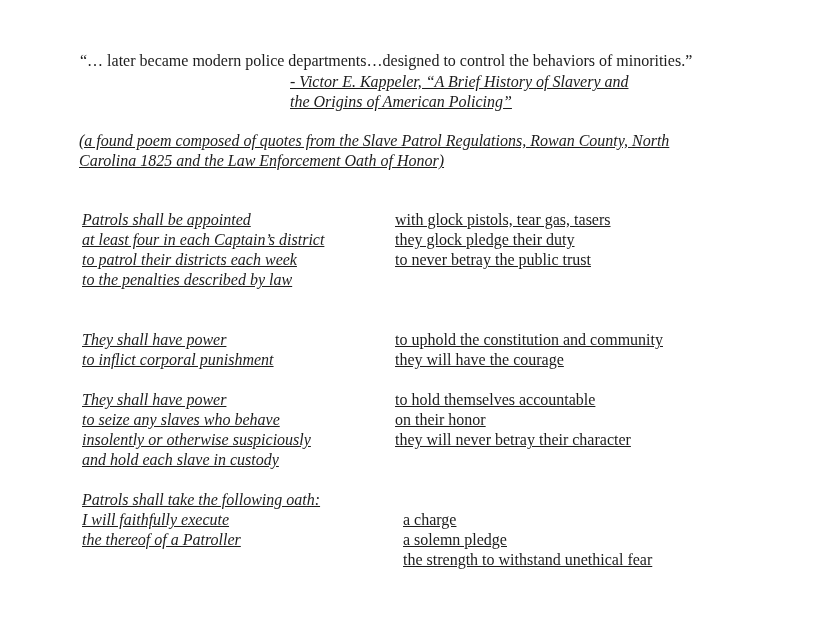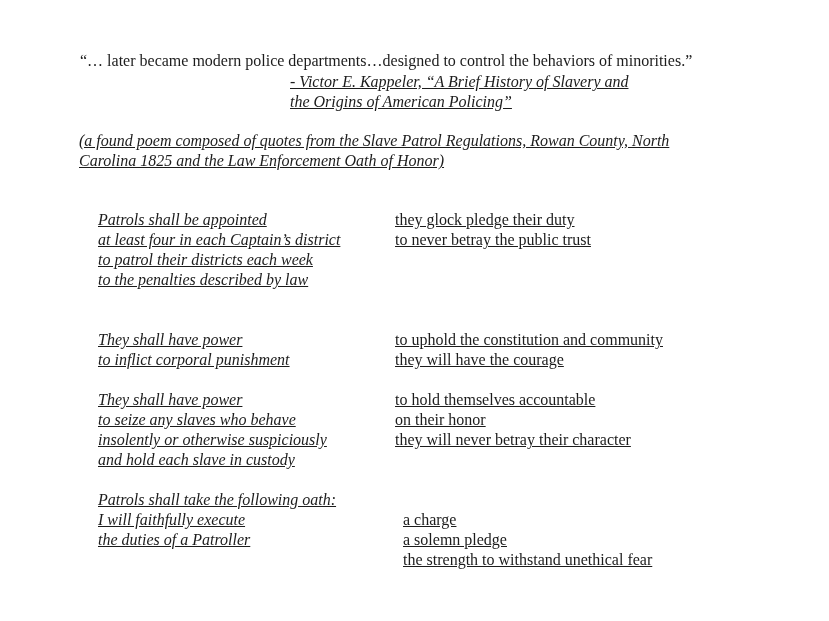--- a/index.html
+++ b/index.html
@@ -36,21 +36,21 @@
   .intro {
     position: absolute;
     left: 79px;
     top: 131px;
     font-style: italic;
   }
   .stanza {
     position: absolute;
     left: 82px;
   }
-  .stanza .col-left { font-style: italic; margin-left: 16px; }
+  .stanza .col-left { font-style: italic; }
   .stanza .col-right {
     position: absolute;
     top: 0;
     left: 313px;
     font-style: normal;
   }
   .stanza-1 { top: 210px; }
   .stanza-2 { top: 330px; }
   .stanza-3 { top: 390px; }
   .stanza-4 { top: 490px; }
@@ -74,20 +74,21 @@
   </div>
 
   <div class="stanza stanza-1">
     <div class="col-left">
       <div class="line">Patrols shall be appointed</div>
       <div class="line">at least four in each Captain’s district</div>
       <div class="line">to patrol their districts each week</div>
       <div class="line">to the penalties described by law</div>
     </div>
     <div class="col-right">
+      <div class="line">with glock pistols, tear gas, tasers</div>
       <div class="line">they glock pledge their duty</div>
       <div class="line">to never betray the public trust</div>
     </div>
   </div>
 
   <div class="stanza stanza-2">
     <div class="col-left">
       <div class="line">They shall have power</div>
       <div class="line">to inflict corporal punishment</div>
     </div>
@@ -108,21 +109,21 @@
       <div class="line">to hold themselves accountable</div>
       <div class="line">on their honor</div>
       <div class="line">they will never betray their character</div>
     </div>
   </div>
 
   <div class="stanza stanza-4">
     <div class="col-left">
       <div class="line">Patrols shall take the following oath:</div>
       <div class="line">I will faithfully execute</div>
-      <div class="line">the duties of a Patroller</div>
+      <div class="line">the thereof of a Patroller</div>
     </div>
     <div class="col-right">
       <div class="line">a charge</div>
       <div class="line">a solemn pledge</div>
       <div class="line">the strength to withstand unethical fear</div>
     </div>
   </div>
 
 </div>
 

